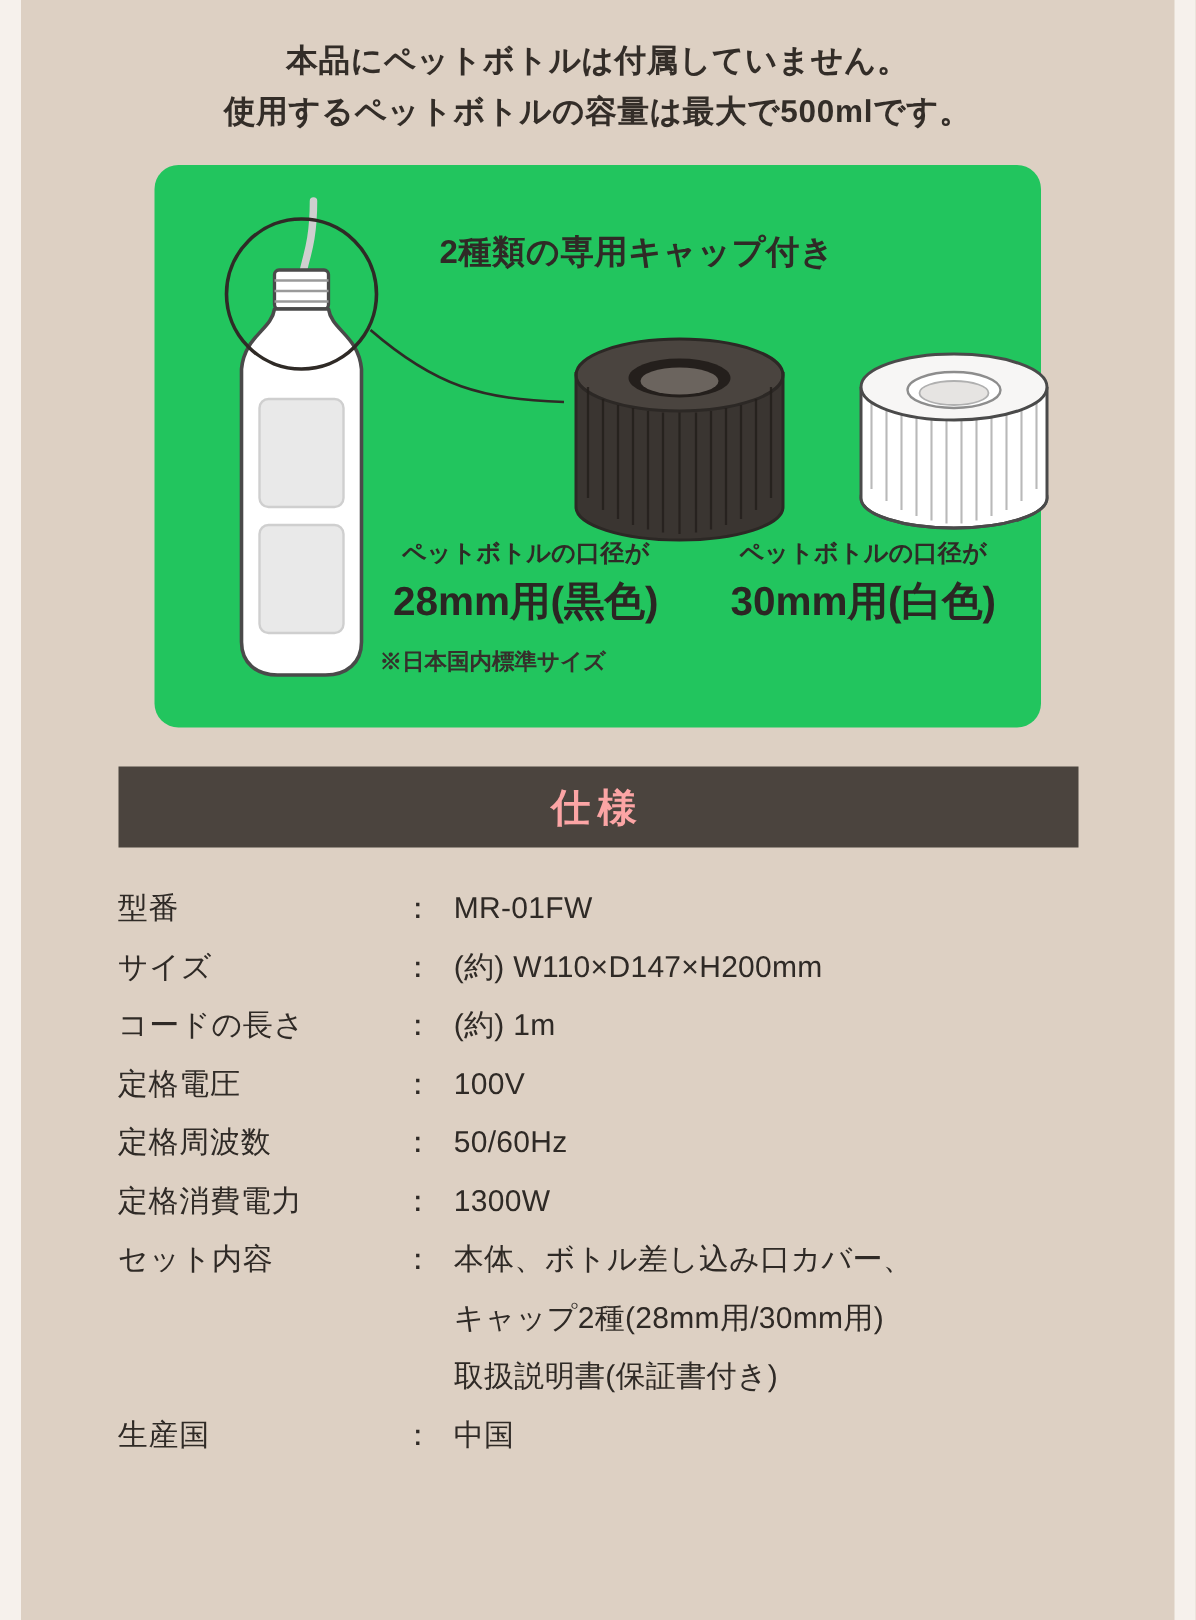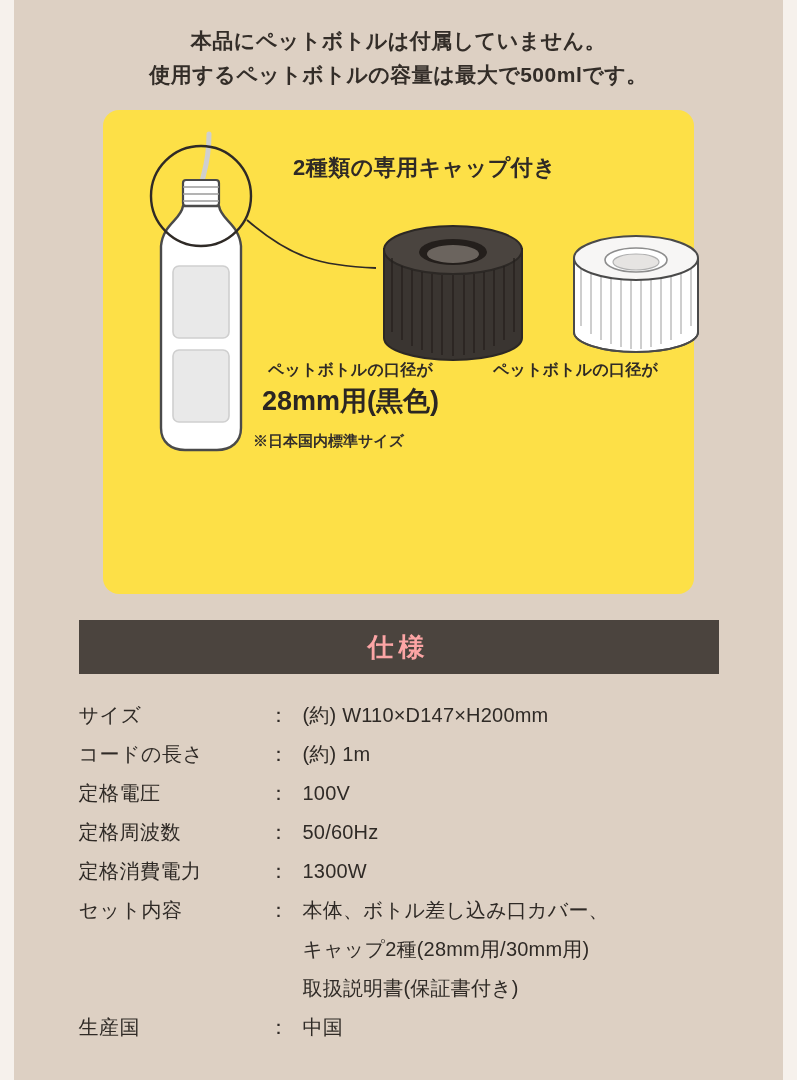--- a/index.html
+++ b/index.html
@@ -53,22 +53,22 @@
     font-weight: 700;
     color: #332d28;
   }
   .headline div { white-space: nowrap; }
 
   
   .card {
     position: relative;
     margin: 18px auto 0;
     width: 591px;
-    height: 484px;
-    background: #fde047;
+    height: 375px;
+    background: #22c55e;
     border-radius: 16px;
     box-sizing: border-box;
   }
   .card-title {
     position: absolute;
     left: 190px;
     top: 43px;
     font-size: 22px;
     font-weight: 700;
     letter-spacing: 0.5px;
@@ -244,33 +244,39 @@
         </g>
       </svg>
 
       <div class="cap-labels">
         <div class="cap-label">
           <div class="small">ペットボトルの口径が</div>
           <div class="big">28mm用(黒色)</div>
         </div>
         <div class="cap-label">
           <div class="small">ペットボトルの口径が</div>
+          <div class="big">30mm用(白色)</div>
         </div>
       </div>
 
       <div class="note">※日本国内標準サイズ</div>
     </div>
 
     <div class="spec-bar">
       <span>仕様</span>
     </div>
 
     <table class="spec-table">
       <tbody>
         <tr>
+          <td class="key">型番</td>
+          <td class="colon">：</td>
+          <td class="val">MR-01FW</td>
+        </tr>
+        <tr>
           <td class="key">サイズ</td>
           <td class="colon">：</td>
           <td class="val">(約) W110×D147×H200mm</td>
         </tr>
         <tr>
           <td class="key">コードの長さ</td>
           <td class="colon">：</td>
           <td class="val">(約) 1m</td>
         </tr>
         <tr>

